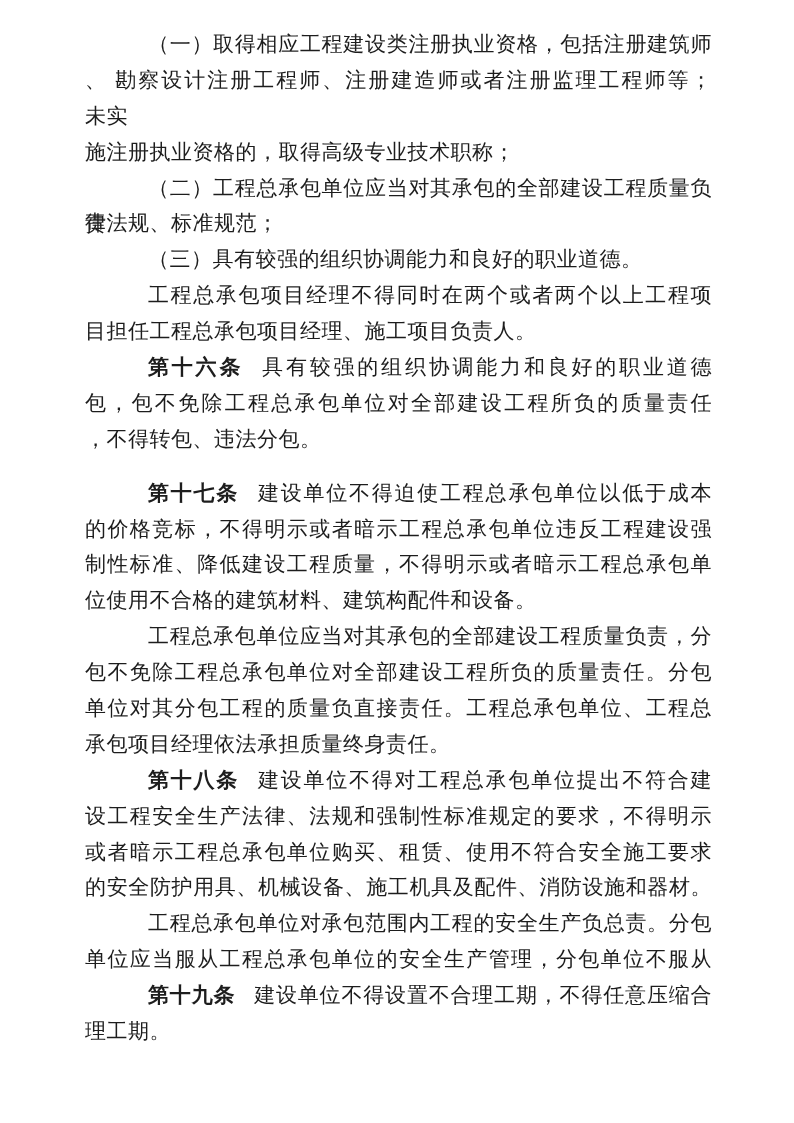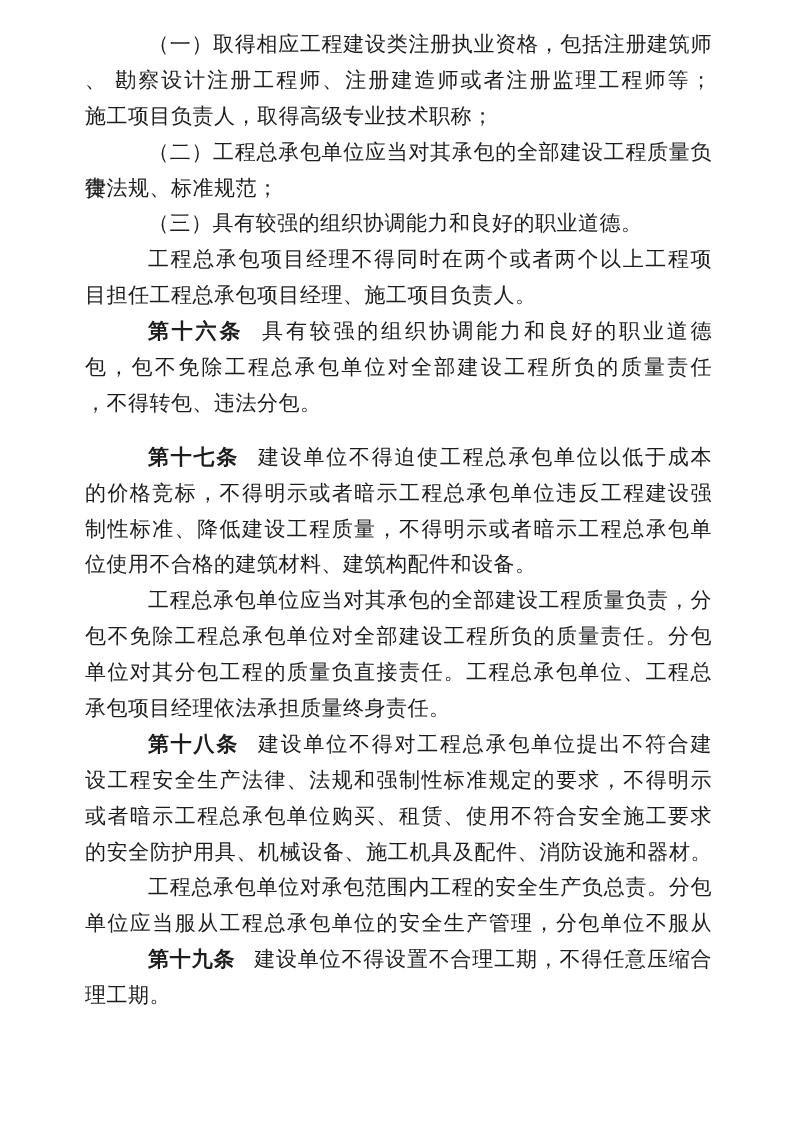--- a/index.html
+++ b/index.html
@@ -48,21 +48,22 @@
     font-family: Liberation Serif, serif;
   }
 </style>
 </head>
 <body>
 
 <div class="page">
   <div class="doc-text">
       <div class="line indent j">（一）取得相应工程建设类注册执业资格，包括注册建筑师</div>
       <div class="line j">、 勘察设计注册工程师、注册建造师或者注册监理工程师等；</div>
-      <div class="line">施工项目负责人，取得高级专业技术职称；</div>
+      <div class="line">未实</div>
+      <div class="line">施注册执业资格的，取得高级专业技术职称；</div>
       <div class="line indent j">（二）工程总承包单位应当对其承包的全部建设工程质量负责</div>
       <div class="line">律法规、标准规范；</div>
       <div class="line indent">（三）具有较强的组织协调能力和良好的职业道德。</div>
       <div class="line indent j">工程总承包项目经理不得同时在两个或者两个以上工程项</div>
       <div class="line">目担任工程总承包项目经理、施工项目负责人。</div>
       <div class="line indent j"><b>第十六条</b><span>具有较强的组织协调能力和良好的职业道德</span></div>
       <div class="line j">包，包不免除工程总承包单位对全部建设工程所负的质量责任</div>
       <div class="line">，不得转包、违法分包。</div>
       <div class="line indent j gap"><b>第十七条</b><span>建设单位不得迫使工程总承包单位以低于成本</span></div>
       <div class="line j">的价格竞标，不得明示或者暗示工程总承包单位违反工程建设强</div>

